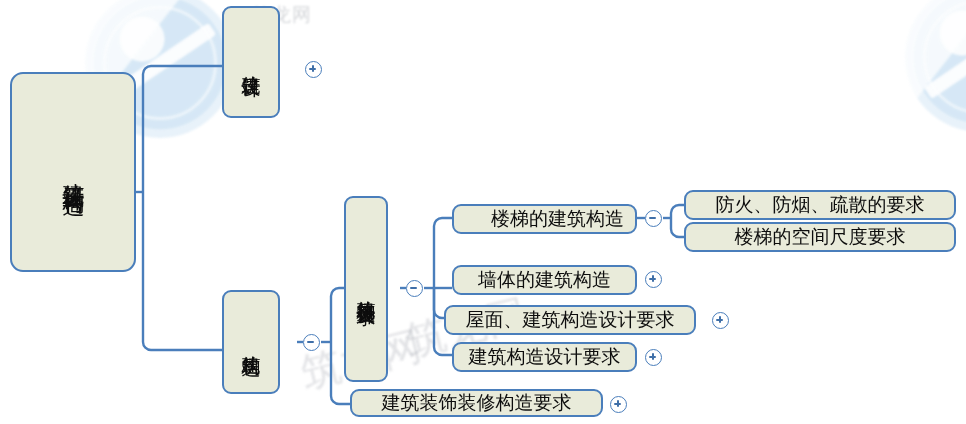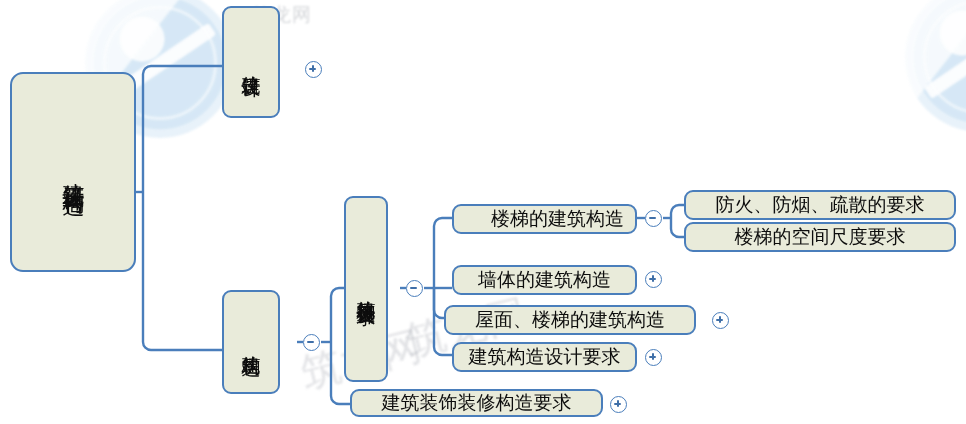--- a/index.html
+++ b/index.html
@@ -202,21 +202,21 @@
 
   <div class="node h" style="left:350px; top:389px; width:253px; height:28px;">建筑装饰装修构造要求</div>
   <div class="exp" style="left:610px; top:396px;"></div>
 
   <div class="node h" style="left:452px; top:204px; width:185px; height:30px;padding-left:36px;">楼梯的建筑构造</div>
   <div class="exp minus" style="left:645px; top:210px;"></div>
 
   <div class="node h" style="left:452px; top:265px; width:185px; height:30px;">墙体的建筑构造</div>
   <div class="exp" style="left:645px; top:271px;"></div>
 
-  <div class="node h" style="left:444px; top:305px; width:252px; height:30px;">屋面、楼梯的建筑构造</div>
+  <div class="node h" style="left:444px; top:305px; width:252px; height:30px;">屋面、建筑构造设计要求</div>
   <div class="exp" style="left:712px; top:312px;"></div>
 
   <div class="node h" style="left:452px; top:342px; width:185px; height:30px;">建筑构造设计要求</div>
   <div class="exp" style="left:645px; top:349px;"></div>
 
   <div class="node h" style="left:684px; top:190px; width:272px; height:30px;">防火、防烟、疏散的要求</div>
 
   <div class="node h" style="left:684px; top:222px; width:272px; height:30px;">楼梯的空间尺度要求</div>
 
 </div>

